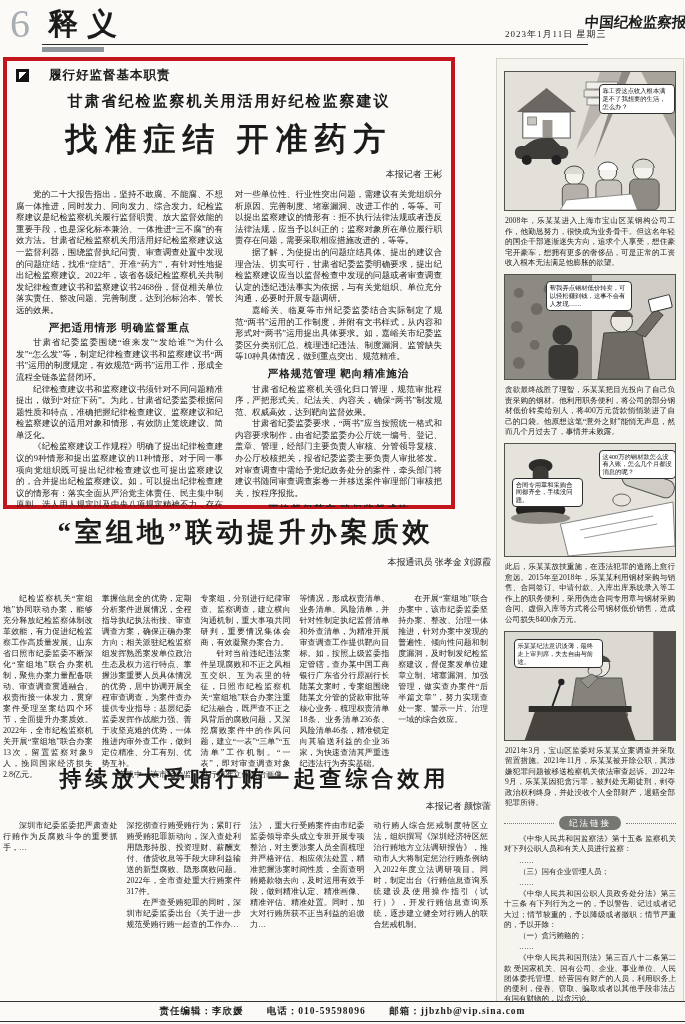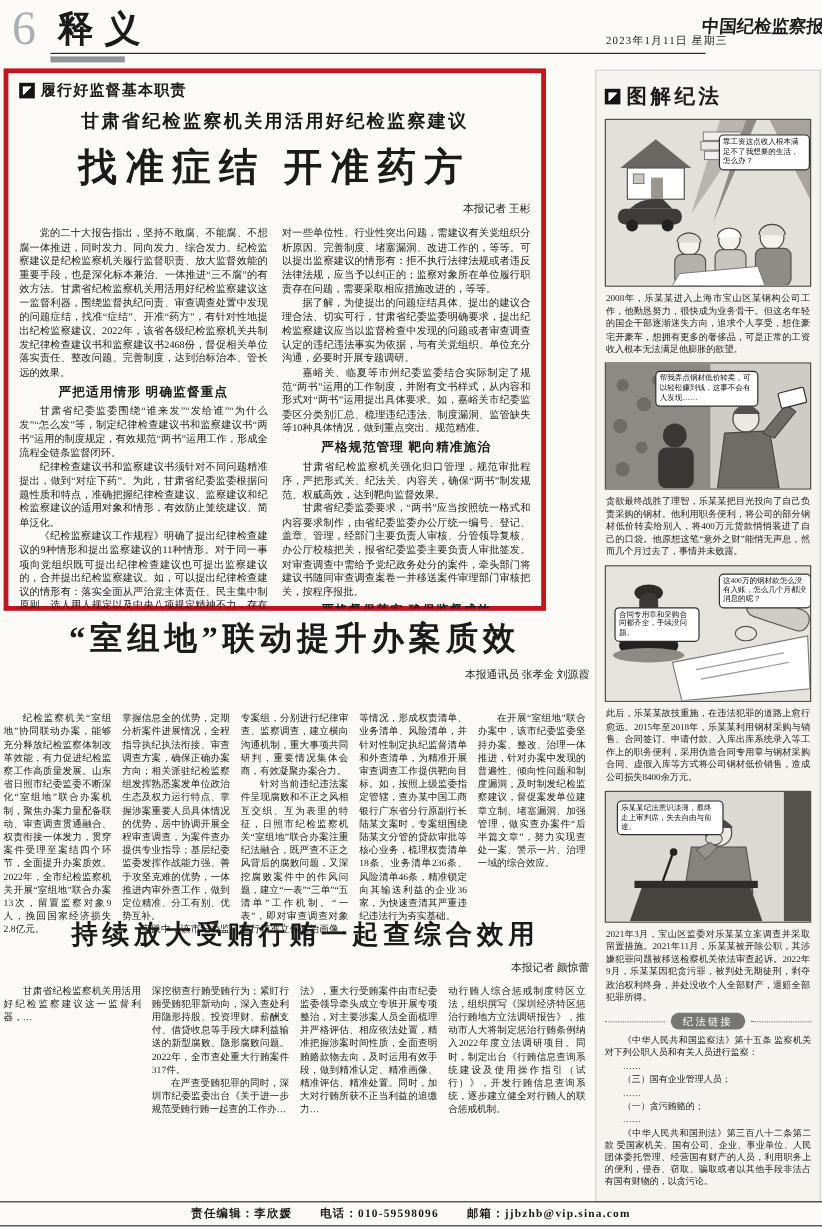--- a/index.html
+++ b/index.html
@@ -19,21 +19,21 @@
   .cols{display:flex;gap:12px;overflow:hidden;text-align:justify;}
   .col{flex:1;min-width:0;}
   .para{margin:0;text-indent:2em;}
   .para.cont{text-indent:0;}
   h4.sub{margin:5px 0 4px;text-align:center;font-size:10.5px;letter-spacing:1px;font-weight:700;}
   .byline{text-align:right;font-size:9px;margin-top:6px;color:#222;}
 
   
   .a1{position:absolute;left:3px;top:57px;width:452px;height:452px;border:4px solid #c3161c;
       box-sizing:border-box;background:#fbfaf7;padding:6px 9px;}
-  .tagrow{display:flex;align-items:center;gap:5px;font-size:12.5px;font-weight:700;letter-spacing:1px;}
+  .tagrow{display:flex;align-items:center;gap:20px;font-size:12.5px;font-weight:700;letter-spacing:1px;}
   .sq{width:13px;height:13px;background:#141414;display:inline-block;position:relative;flex:0 0 auto;}
   .sq::after{content:"";position:absolute;left:3px;top:3px;right:3px;bottom:3px;
              background:linear-gradient(135deg,#fff 0 55%,transparent 55%);}
   .kicker{text-align:center;font-size:15px;font-weight:700;margin-top:8px;letter-spacing:2px;}
   .headline1{text-align:center;font-size:32px;font-weight:900;letter-spacing:7px;margin:7px 0 0;}
   .a1 .cols{height:318px;margin-top:8px;}
   .a1 .col{font-size:8.5px;line-height:11.6px;}
 
   
   .a2{position:absolute;left:0;top:514px;width:491px;}
@@ -140,40 +140,36 @@
           <p class="para">在开展“室组地”联合办案中，该市纪委监委坚持办案、整改、治理一体推进，针对办案中发现的普遍性、倾向性问题和制度漏洞，及时制发纪检监察建议，督促案发单位建章立制、堵塞漏洞、加强管理，做实查办案件“后半篇文章”，努力实现查处一案、警示一片、治理一域的综合效应。</p>
         </div>
     </div>
   </section>
 
   <section class="a3">
     <h2 class="headline3">持续放大受贿行贿一起查综合效用</h2>
     <div class="byline">本报记者 颜惊蕾</div>
     <div class="cols">
       <div class="col">
-          <p class="para">甘肃省纪检监察机关用活用好纪检监察建议这一监督利器，…</p>
+          <p class="para">深圳市纪委监委把严肃查处行贿作为反腐败斗争的重要抓手，…</p>
         </div>
       <div class="col">
           <p class="para cont">深挖彻查行贿受贿行为；紧盯行贿受贿犯罪新动向，深入查处利用隐形持股、投资理财、薪酬支付、借贷收息等手段大肆利益输送的新型腐败、隐形腐败问题。2022年，全市查处重大行贿案件317件。</p>
           <p class="para">在严查受贿犯罪的同时，深圳市纪委监委出台《关于进一步规范受贿行贿一起查的工作办…</p>
         </div>
       <div class="col">
           <p class="para cont">法》，重大行受贿案件由市纪委监委领导牵头成立专班开展专项整治，对主要涉案人员全面梳理并严格评估、相应依法处置，精准把握涉案时间性质，全面查明贿赂款物去向，及时运用有效手段，做到精准认定、精准画像、精准评估、精准处置。同时，加大对行贿所获不正当利益的追缴力…</p>
         </div>
       <div class="col">
           <p class="para cont">动行贿人综合惩戒制度特区立法，组织撰写《深圳经济特区惩治行贿地方立法调研报告》，推动市人大将制定惩治行贿条例纳入2022年度立法调研项目。同时，制定出台《行贿信息查询系统建设及使用操作指引（试行）》，开发行贿信息查询系统，逐步建立健全对行贿人的联合惩戒机制。</p>
         </div>
     </div>
   </section>
 
   <aside class="sb">
-    <div class="sbhead">
-      <span class="sq"></span>
-      <span>图解纪法</span>
-    </div>
 
     <div class="panel p1">
       <svg viewBox="0 0 172 138" preserveAspectRatio="none">
         <rect x="0" y="0" width="172" height="138" fill="#e3e0da"></rect>
         <polygon points="96,0 126,0 72,78" fill="#b9b5ae"></polygon>
         <polygon points="138,0 172,0 172,66" fill="#a8a49c"></polygon>
         <polygon points="118,0 127,0 90,86" fill="#8e8a83"></polygon>
         <polygon points="12,40 42,16 72,40" fill="#6b6762"></polygon>
         <rect x="18" y="40" width="48" height="26" fill="#ffffff" stroke="#555" stroke-width="1"></rect>
         <rect x="38" y="48" width="10" height="18" fill="#9a968f"></rect>
@@ -264,20 +260,21 @@
 
     <div class="linkdiv">
       <span class="linktag">纪法链接</span>
     </div>
 
     <div class="legal">
         <p>《中华人民共和国监察法》第十五条 监察机关对下列公职人员和有关人员进行监察：</p>
         <p>……</p>
         <p>（三）国有企业管理人员；</p>
         <p>……</p>
+        <p>《中华人民共和国公职人员政务处分法》第三十三条 有下列行为之一的，予以警告、记过或者记大过；情节较重的，予以降级或者撤职；情节严重的，予以开除：</p>
         <p>（一）贪污贿赂的；</p>
         <p>……</p>
         <p>《中华人民共和国刑法》第三百八十二条第二款 受国家机关、国有公司、企业、事业单位、人民团体委托管理、经营国有财产的人员，利用职务上的便利，侵吞、窃取、骗取或者以其他手段非法占有国有财物的，以贪污论。</p>
       </div>
 
   </aside>
 
   <div class="frule1"></div>
   <div class="ftext">
     <span>责任编辑：李欣媛</span>

